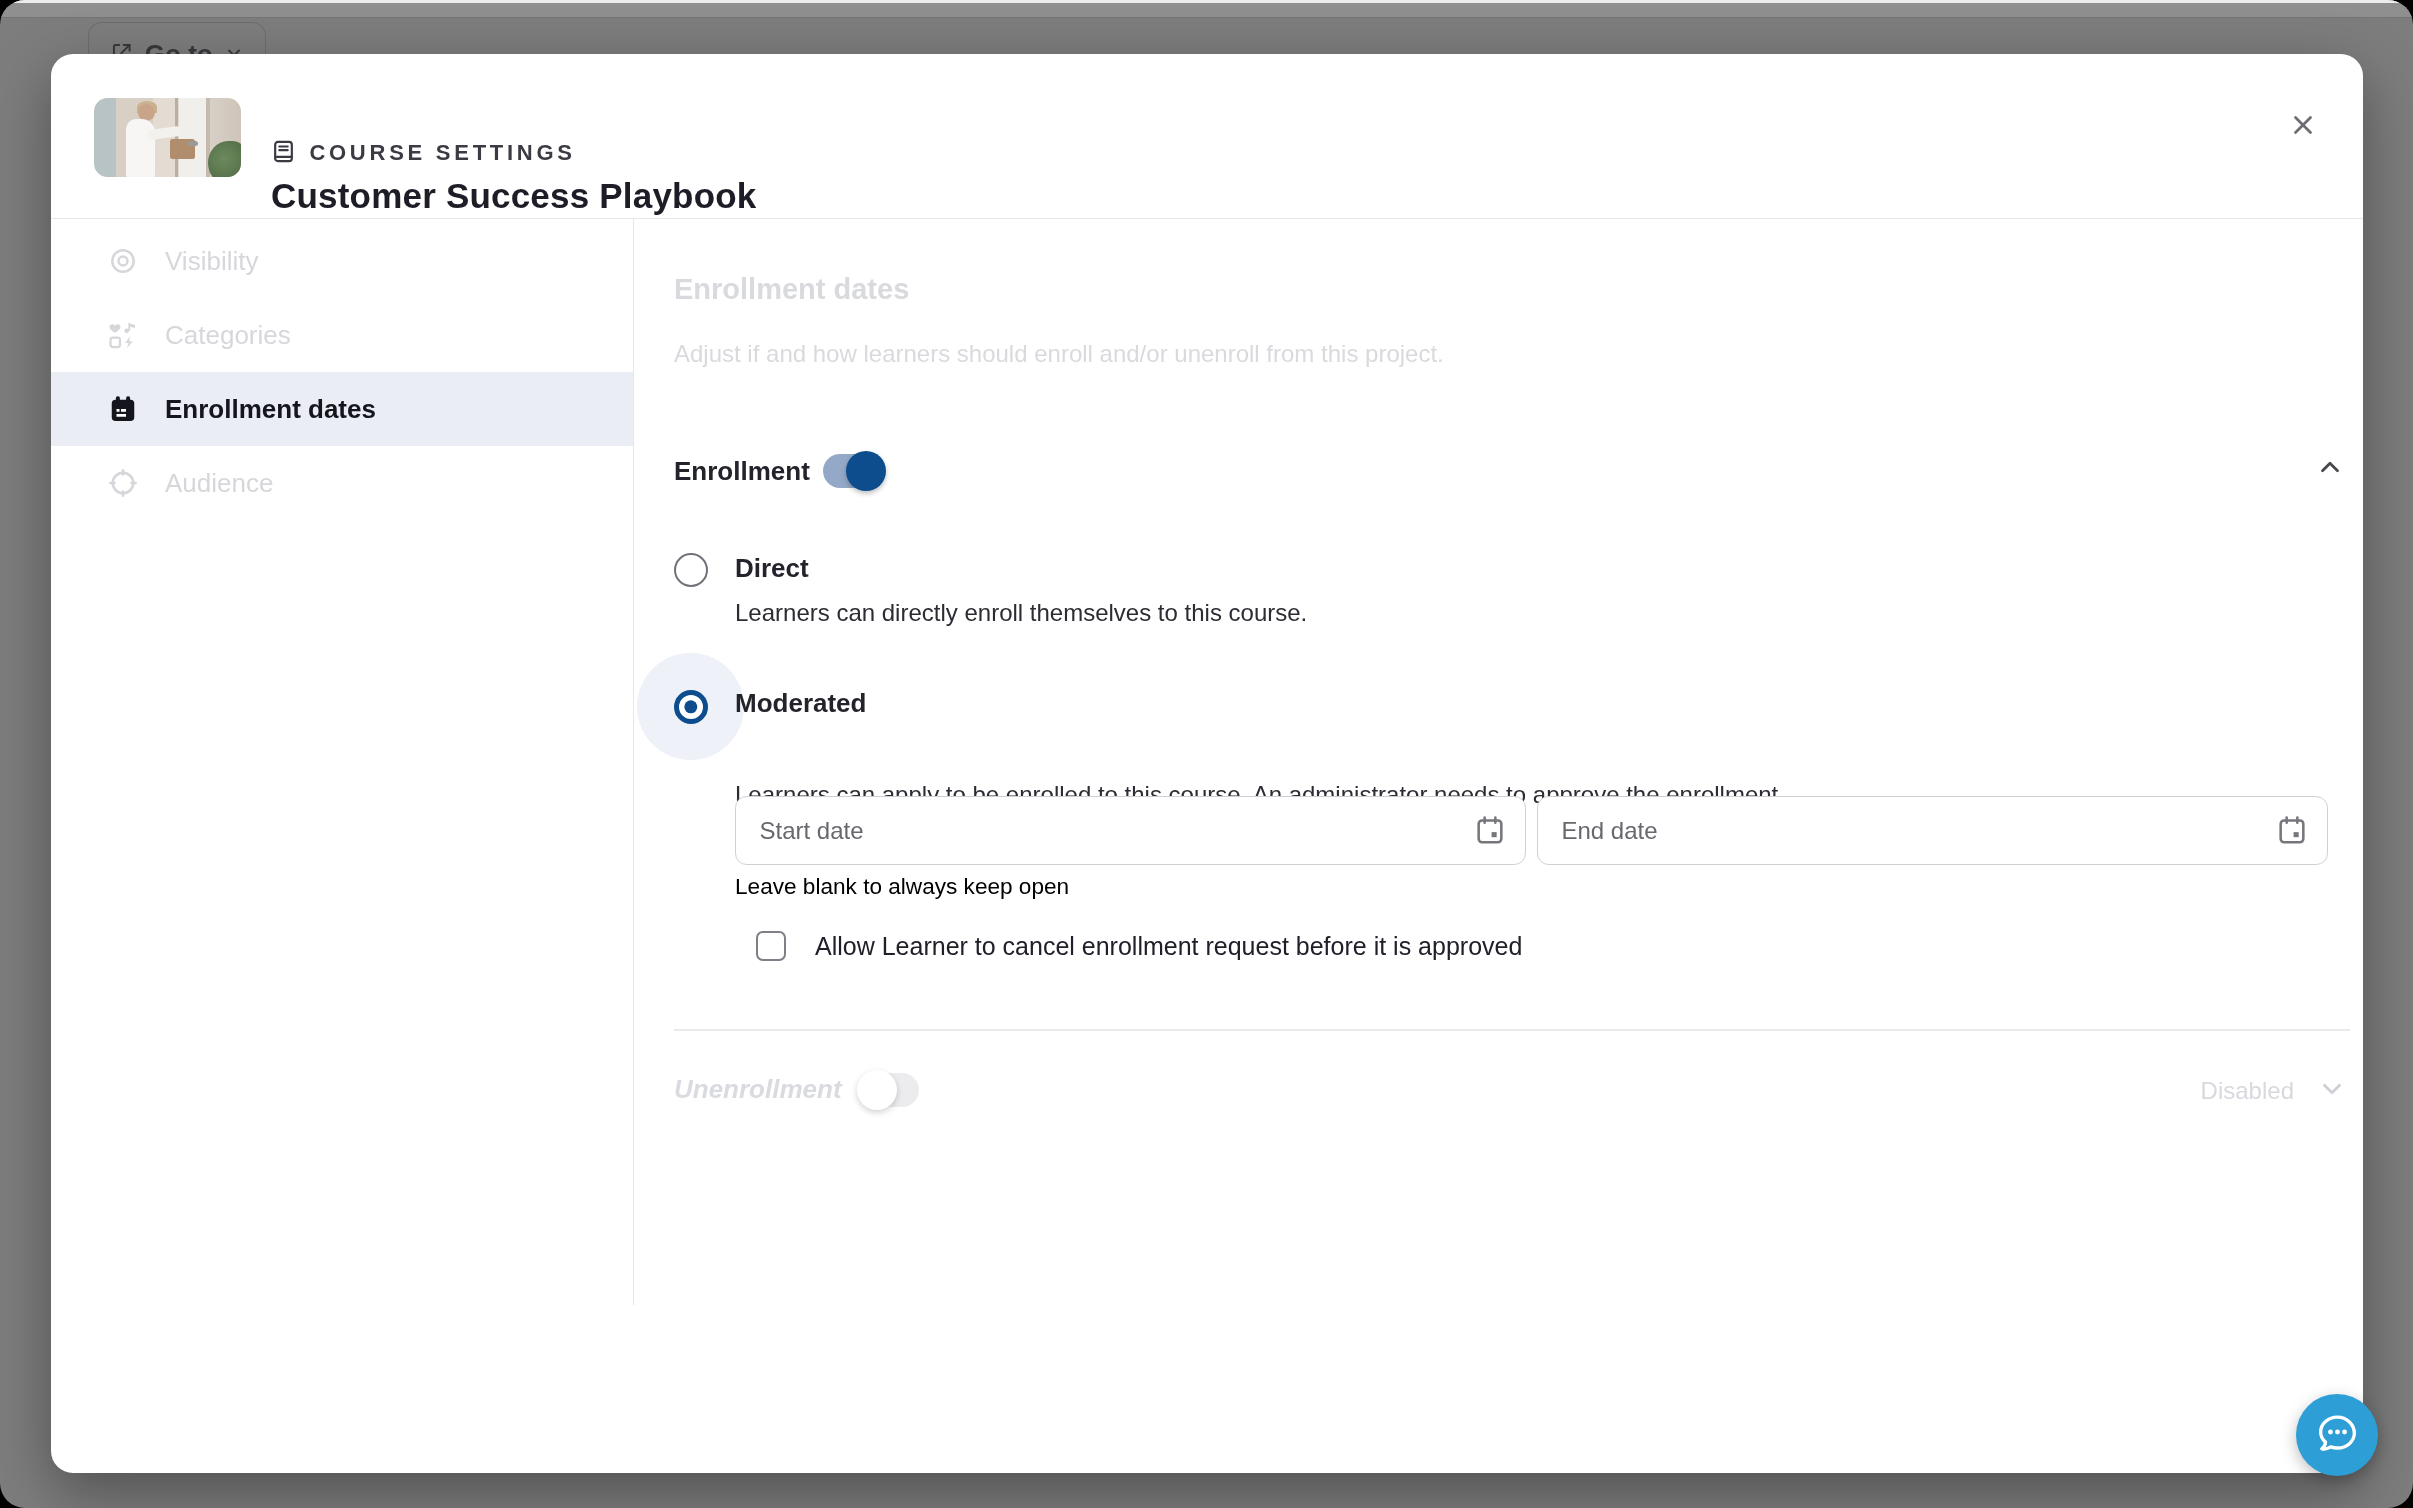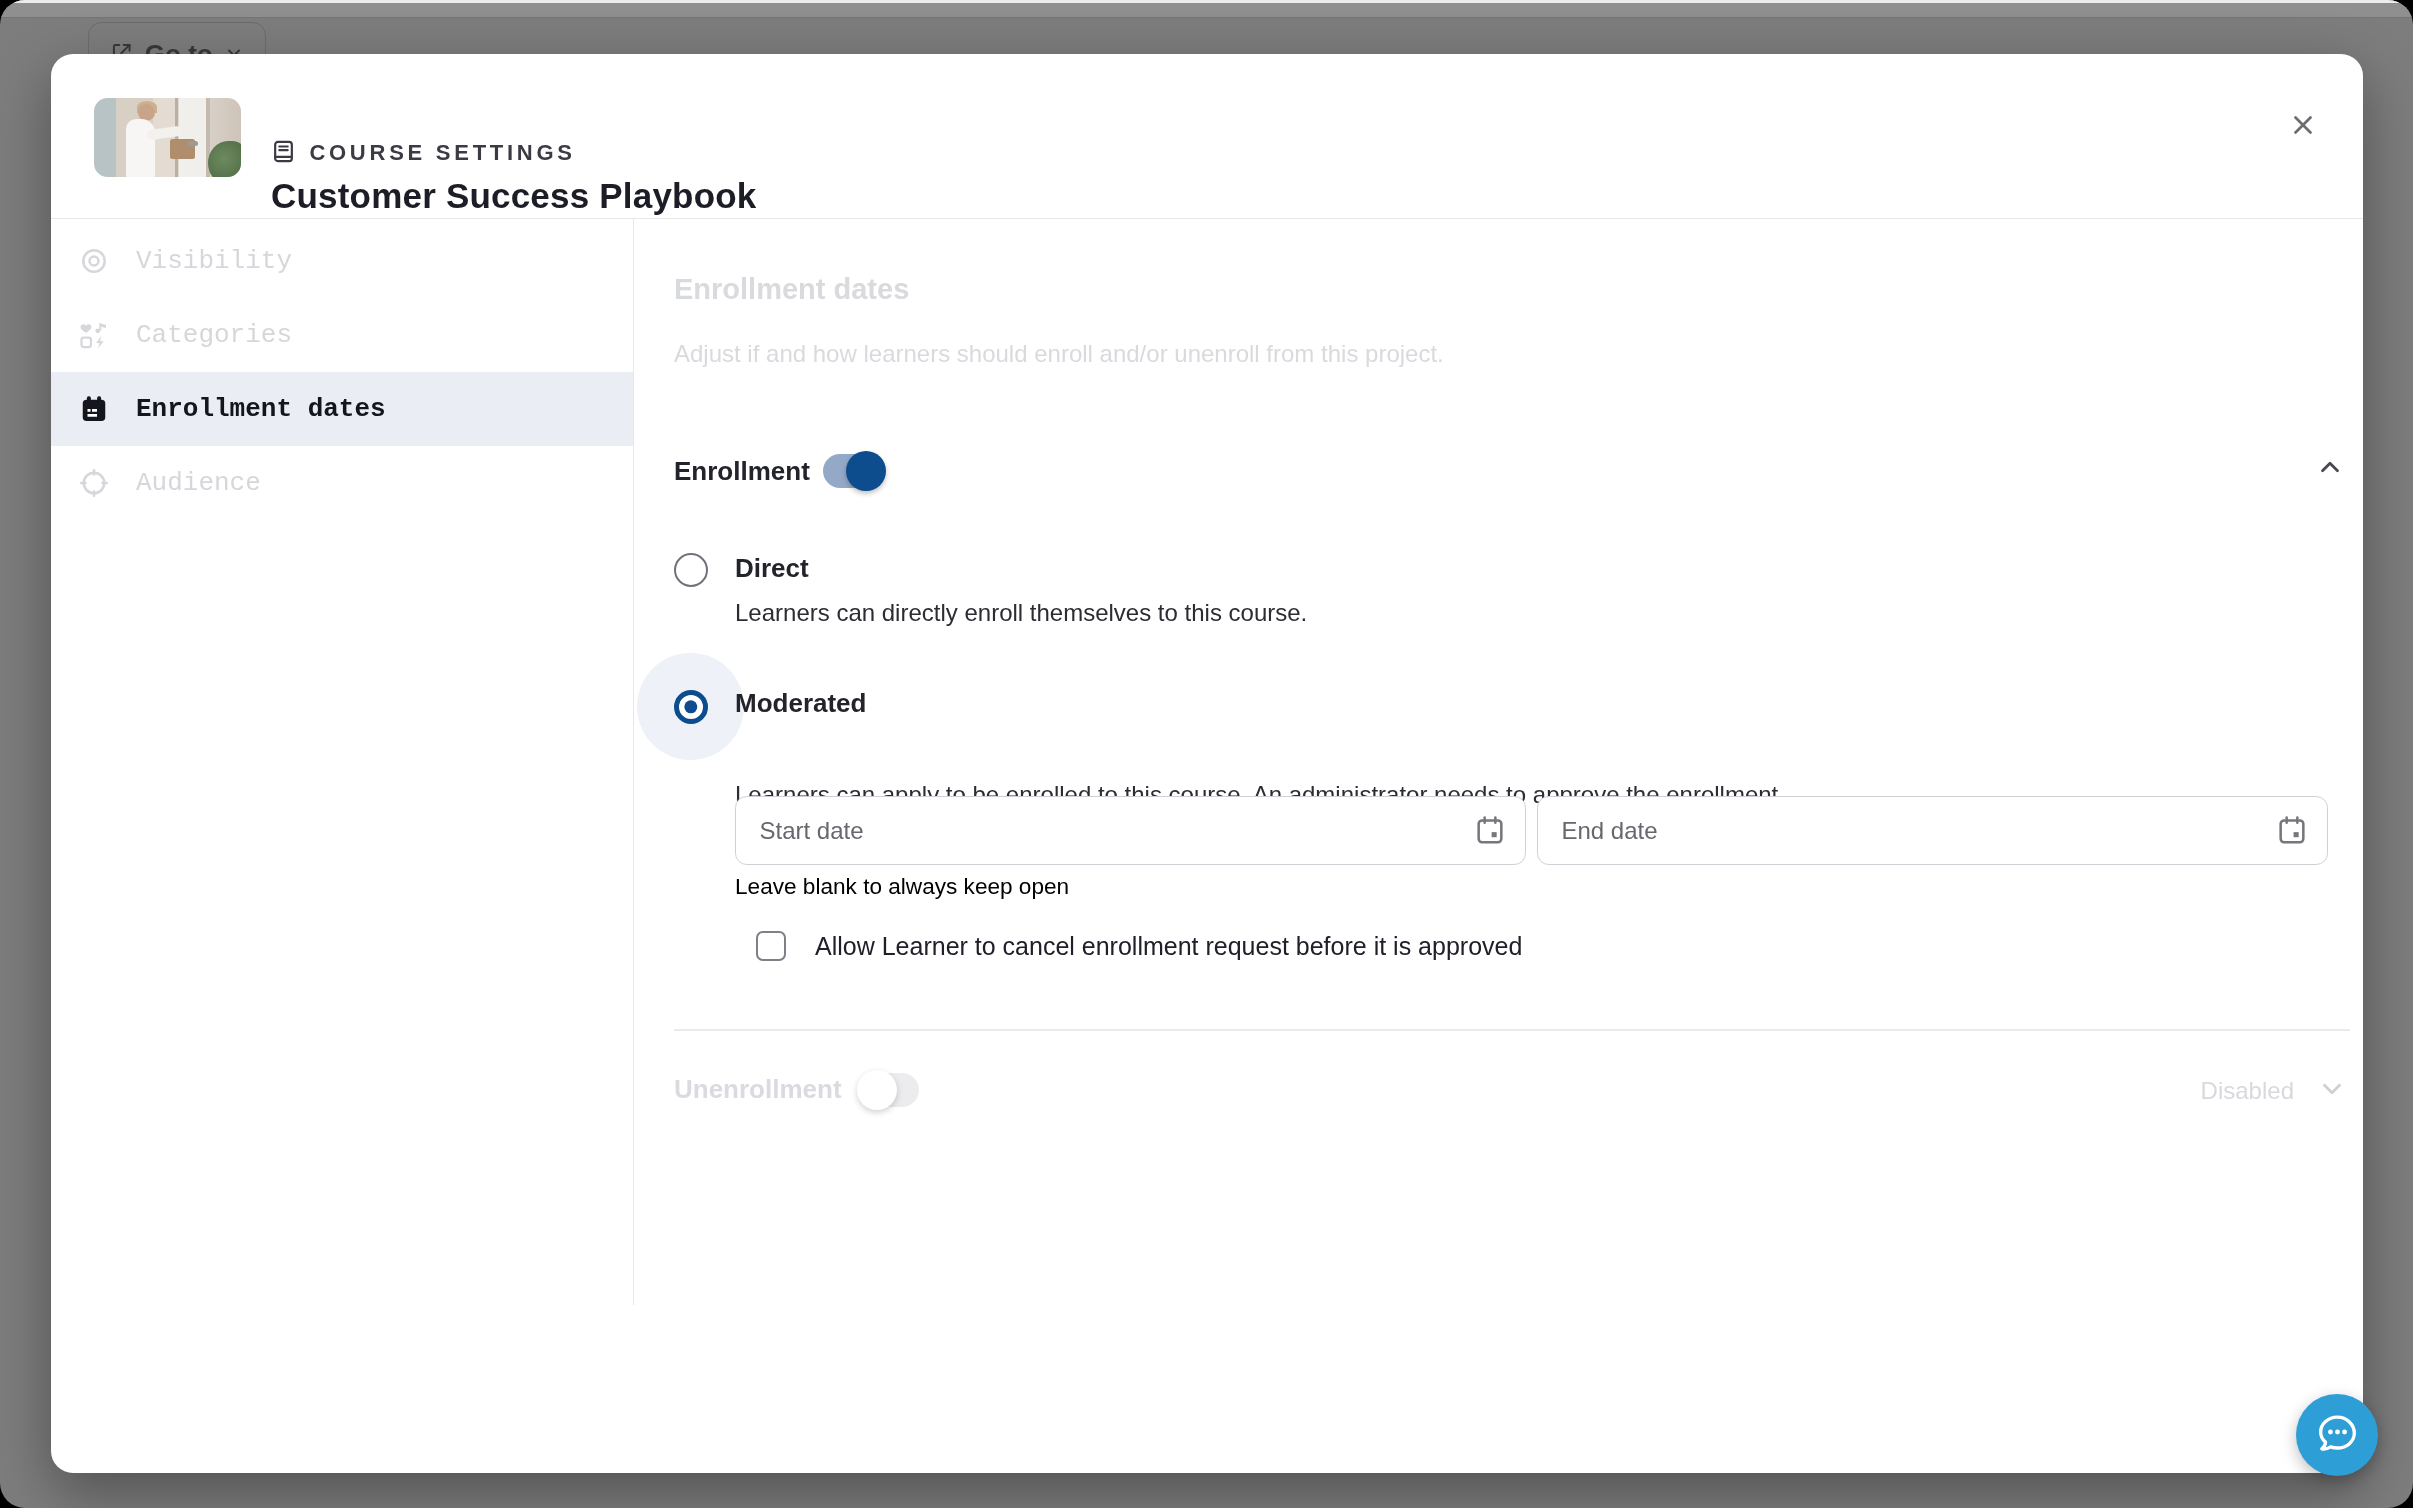--- a/index.html
+++ b/index.html
@@ -27,21 +27,21 @@
   .thumb .handle{position:absolute;left:64%;top:55%;width:10px;height:4.2px;border-radius:2.5px;background:#9a9a9a;}
 
   .eyebrow-row { position:absolute; left:220px; top:85px; display:flex; align-items:center; gap:13.4px; color:#3b3b44; }
   .eyebrow { font-size:22px; font-weight:600; letter-spacing:.17em; }
   .modal-title { position:absolute; left:220px; top:122px; font-size:35px; font-weight:600; color:#1d1d27; letter-spacing:0.2px; }
   .close-btn { position:absolute; right:37px; top:49px; width:47px; height:47px; display:flex; align-items:center; justify-content:center; color:#6c6c72; cursor:pointer; }
 
   
   .modal-body { position:absolute; left:0; top:165px; width:100%; height:1086px; display:flex; }
   .sidebar { width:583px; height:100%; border-right:0.8px solid #e7e7ea; padding-top:5px; }
-  .side-item { position:relative; height:74px; display:flex; align-items:center; gap:27px; padding-left:28px; font-size:26px; font-weight:500; color:#d6d7db; cursor:pointer;font-family:Liberation Mono, monospace; }
+  .side-item { position:relative; height:74px; display:flex; align-items:center; gap:27px; padding-left:57px; font-size:26px; font-weight:500; color:#d6d7db; cursor:pointer; }
   .side-item .ic { width:30px; height:30px; flex:0 0 30px; }
   .side-item.active { background:#ebedf4; color:#15151e; font-weight:600; }
 
   .main { position:relative; flex:1; }
   .sect-title { position:absolute; left:40px; top:54px; font-size:29px; font-weight:600; color:#d9dade; }
   .sect-desc { position:absolute; left:40px; top:121px; font-size:24px; color:#d9dade; }
 
   .enroll-label { position:absolute; left:40px; top:237px; font-size:26px; font-weight:600; color:#23232c; }
   .toggle { position:absolute; width:60px; height:34px; border-radius:17px; cursor:pointer; }
   .toggle.on { left:189px; top:235px; background:#94a9c8; }
@@ -61,21 +61,21 @@
   .date-field input::placeholder { color:#67676e; }
   .date-field .cal { position:absolute; right:20px; top:18.4px; color:#76767d; pointer-events:none; }
   .helper { position:absolute; left:101px; top:655px; font-size:22.6px; color:#000000; }
 
   .check-row { position:absolute; left:122px; top:712px; display:flex; align-items:center; gap:29px; }
   .checkbox { width:30px; height:30px; border:2.5px solid #7f7f88; border-radius:6.7px; background:#fff; cursor:pointer; }
   .check-label { font-size:25px; color:#20202a; }
 
   .divider { position:absolute; left:40px; top:810px; width:1676px; height:1.7px; background:#eaeaec; }
 
-  .unenroll-label { position:absolute; left:40px; top:855px; font-size:26px; font-weight:600; color:#dadbe0; }
+  .unenroll-label { position:absolute; left:40px; top:855px; font-size:26px; font-weight:600; color:#dadbe0;font-style:italic; }
   .toggle.off { left:225px; top:854px; background:#ececef; }
   .toggle.off .knob { position:absolute; left:-2.5px; top:-3.4px; width:40px; height:40px; border-radius:50%; background:#fff; box-shadow:0 2.5px 6.7px rgba(0,0,0,.18); }
   .disabled-status { position:absolute; left:1566px; top:858px; width:94px; text-align:right; font-size:24px; color:#d8d9de; }
   .disabled-chevron { position:absolute; left:1683px; top:855px; color:#cfd0d6; cursor:pointer; }
 
   
   .modal-footer { position:absolute; left:0; bottom:0; width:100%; height:168px; border-top:1.7px solid #dddde0; display:flex; align-items:center; justify-content:flex-end; gap:35px; padding-right:40px; border-radius:0 0 22px 22px; background:#fff; }
   .cancel-btn { font-size:26px; font-weight:600; color:#17171f; background:none; border:none; cursor:pointer; padding:17px 8.4px; font-family:"Liberation Sans",sans-serif; }
   .save-btn { width:104px; height:69px; background:#2b3a55; color:#fff; font-size:26px; font-weight:600; border:none; border-radius:11.7px; cursor:pointer; font-family:"Liberation Sans",sans-serif; }
 

